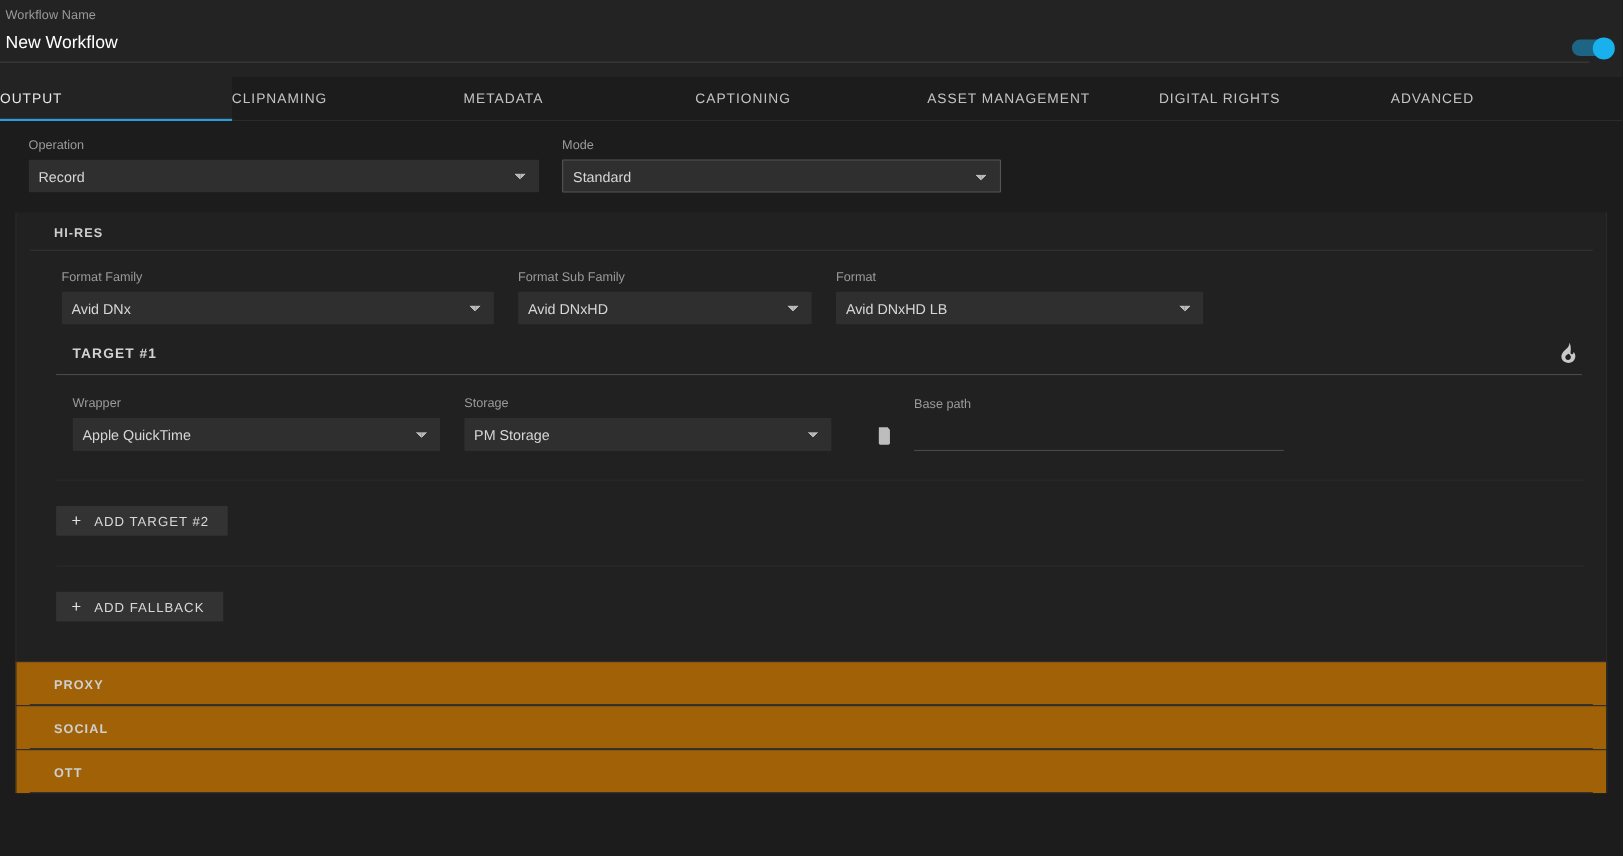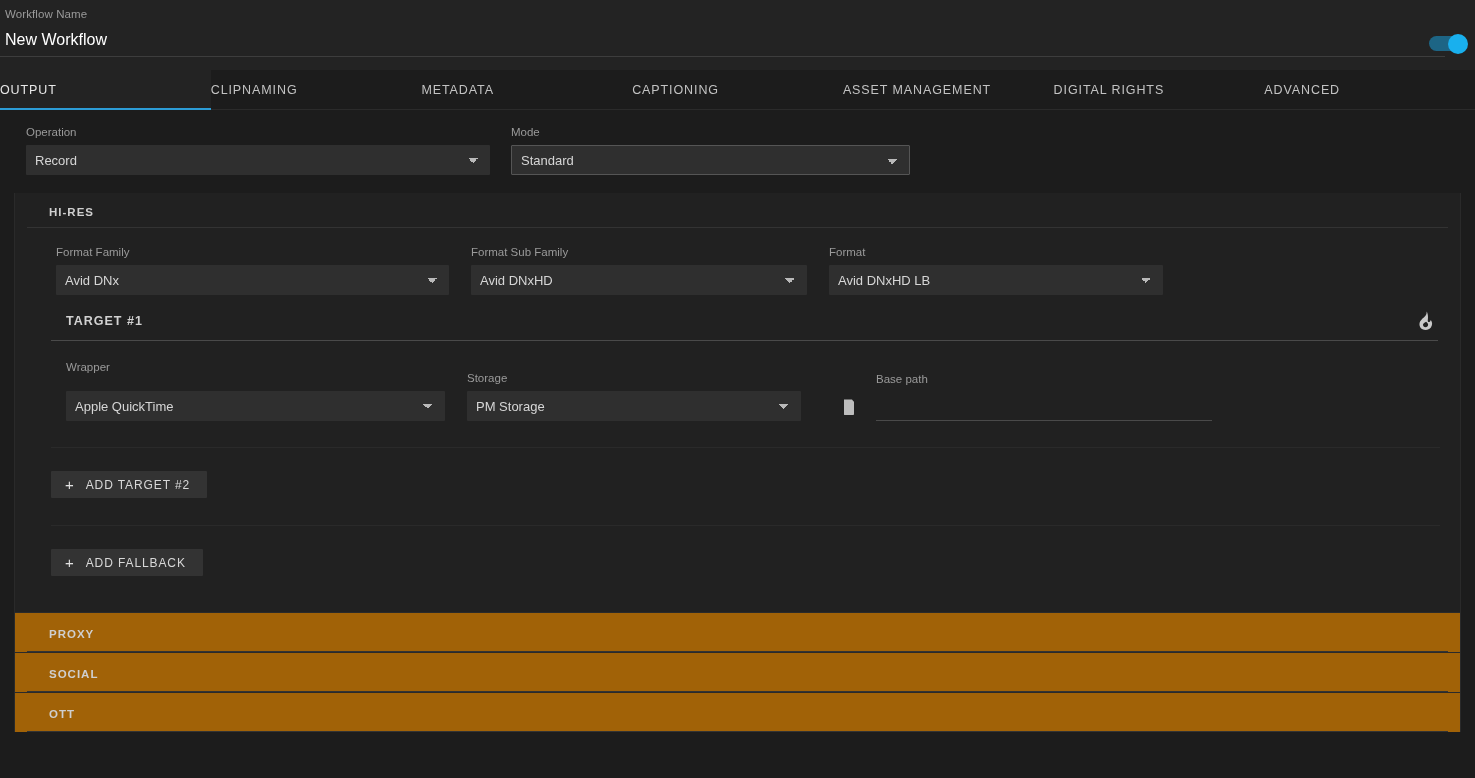--- a/index.html
+++ b/index.html
@@ -157,21 +157,21 @@
 
   .panel-body { padding: 16px 0 0 0; }
 
   .row-fmt {
     display: flex;
     gap: 22px;
     padding: 0 28px 0 41px;
     margin-bottom: 16px;
   }
   .w-ff { width: 393px; }
-  .w-fsf { width: 336px; }
+  .w-fsf { width: 267px; }
   .w-fmt { width: 334px; }
 
   
   .sub {
     margin: 0 22px 0 36px;
   }
   .sub-head {
     display: flex;
     align-items: center;
     justify-content: space-between;
@@ -183,21 +183,21 @@
     border-bottom: 1px solid #4a4a4a;
   }
   .flame-icon { margin-right: 2px; display: flex; align-items: center; }
 
   .row-target {
     display: flex;
     padding: 18px 0 0 15px;
     align-items: flex-end;
     gap: 22px;
   }
-  .w-wrap { width: 379px; margin-top: 11px; }
+  .w-wrap { width: 334px; }
   .w-store { width: 334px; }
 
   .basepath-group {
     display: flex;
     align-items: flex-end;
     gap: 9px;
     margin-left: 20px;
   }
   .folder-icon { padding-bottom: 4px; display: flex; }
   .basepath-field { display: flex; flex-direction: column; width: 336px; }

